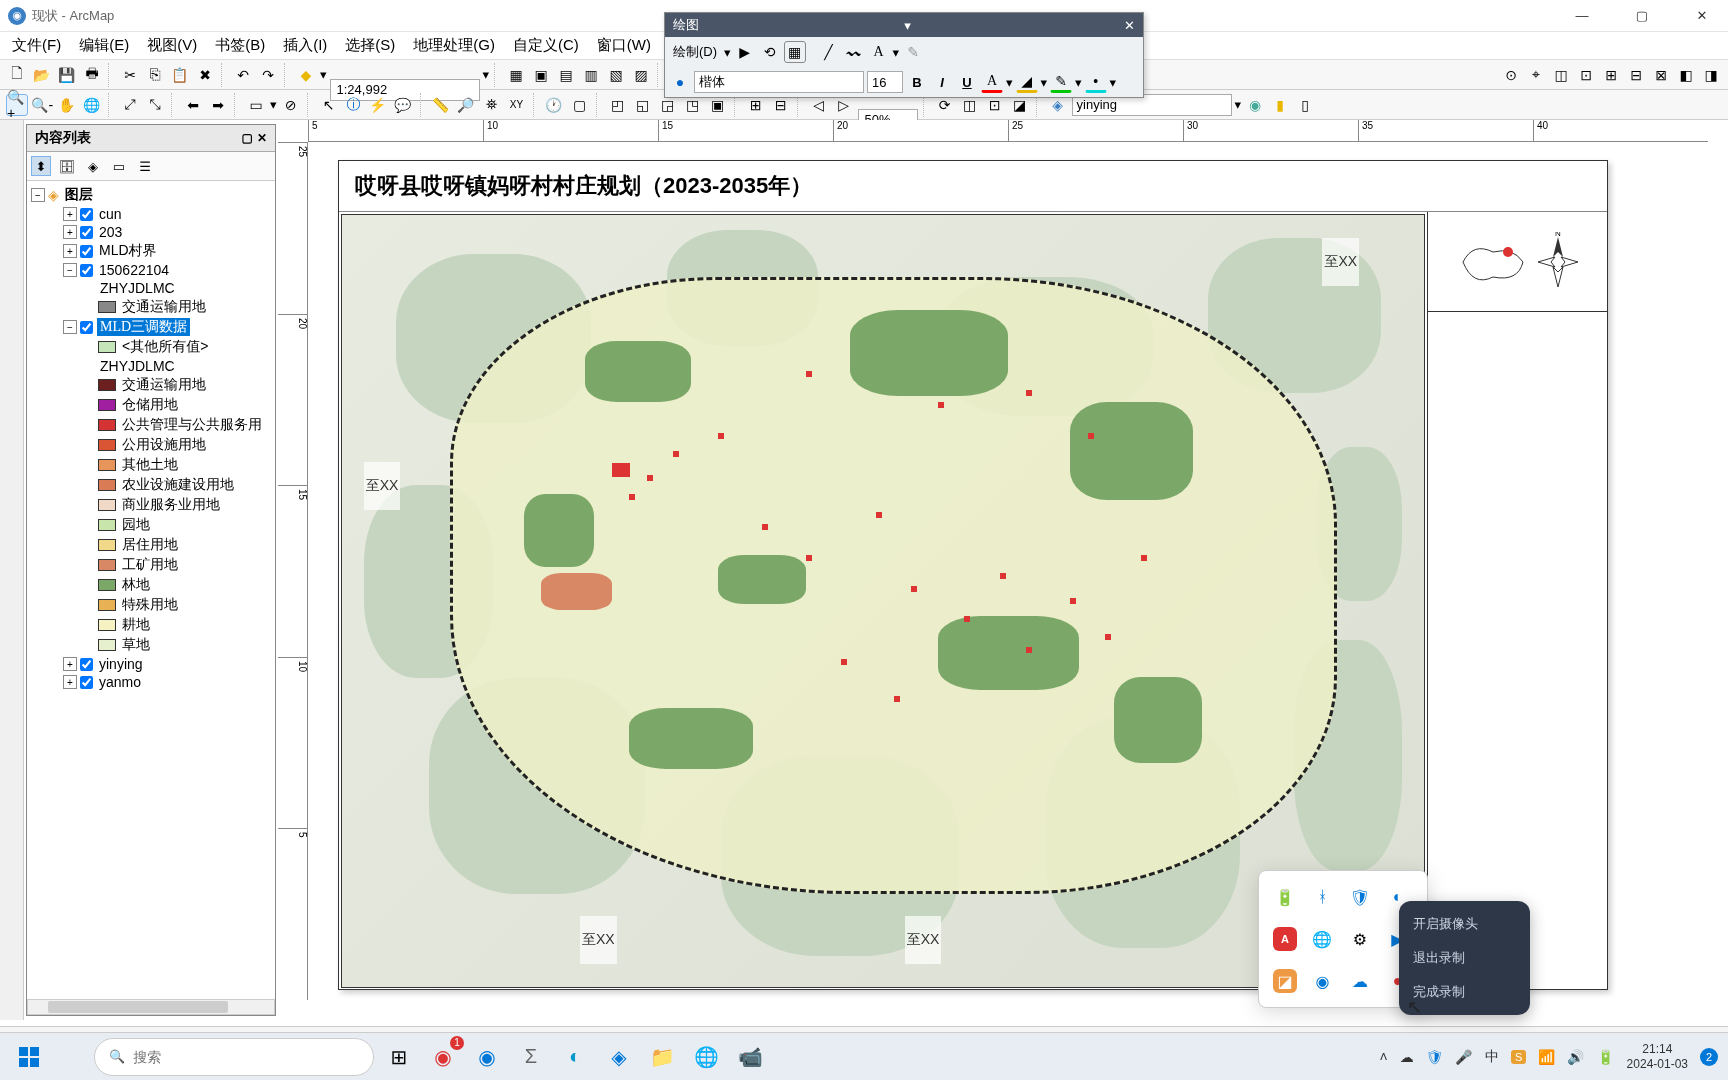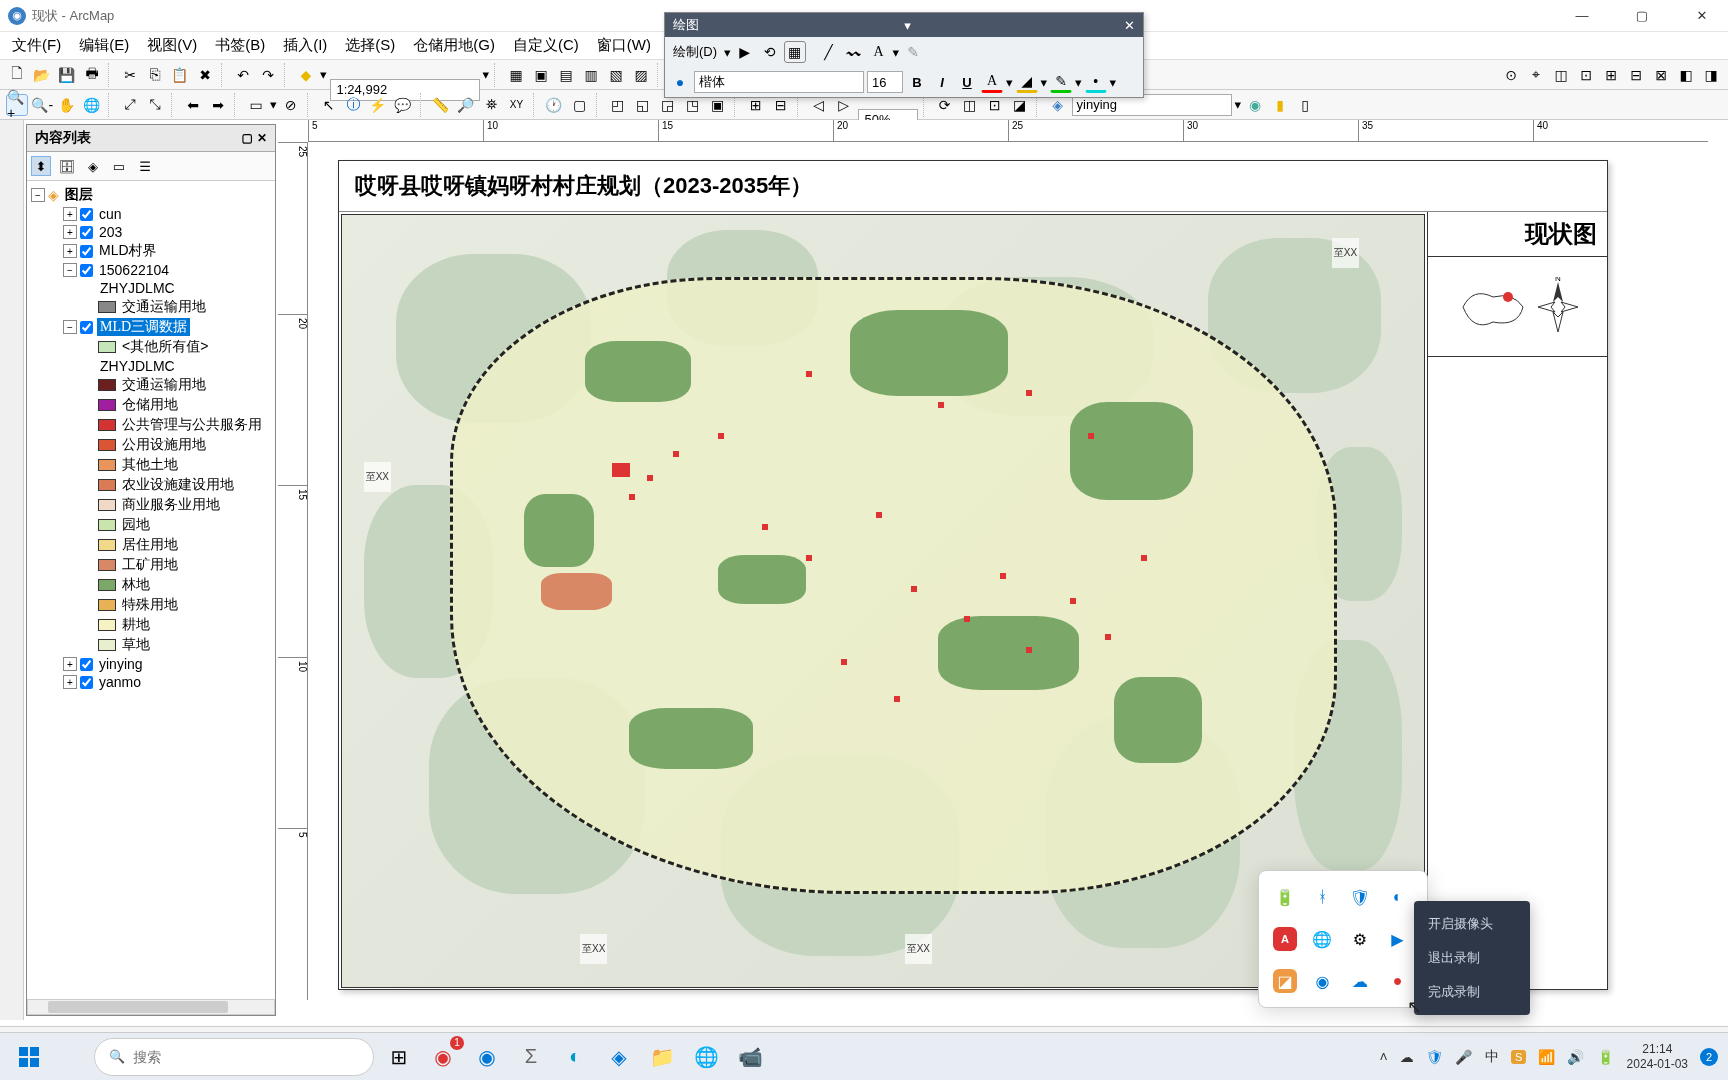--- a/index.html
+++ b/index.html
@@ -42,38 +42,38 @@
 .map-sub { font-size:24px; font-weight:bold; }
 .map-body { display:flex; height:calc(100% - 50px); }
 .map-frame { flex:1; border:1px solid #333; margin:2px; background:linear-gradient(135deg,#e8ebe0 0%,#dce0d4 100%); position:relative; overflow:hidden; }
 .map-legend-col { width:180px; border-left:1px solid #333; display:flex; flex-direction:column; }
 .legend-box { border-bottom:1px solid #333; height:100px; display:flex; align-items:center; justify-content:center; font-size:11px; position:relative; }
 .terrain { position:absolute; inset:0; }
 .blob { position:absolute; background:#c6d5c0; border-radius:40%; }
 .village-poly { position:absolute; border:3px dashed #222; border-radius:30% 40% 35% 45%; background:rgba(237,240,200,0.85); }
 .red-dot { position:absolute; width:6px; height:6px; background:#d33; }
 .green-patch { position:absolute; background:#7ba868; border-radius:30%; }
-.label-xx { position:absolute; font-size:10px; color:#333; background:rgba(255,255,255,0.7); padding:8px 2px; }
+.label-xx { position:absolute; font-size:14px; color:#333; background:rgba(255,255,255,0.7); padding:15px 2px; }
 .statusbar { position:absolute; bottom:30px; left:0; right:0; height:24px; display:flex; align-items:center; padding:0 8px; gap:8px; background:#f5f5f5; border-top:1px solid #ccc; font-size:13px; }
 .statusbar .coords { margin-left:auto; margin-right:20px; }
 .taskbar { position:absolute; bottom:0; left:0; right:0; height:48px; background:#e8edf3; display:flex; align-items:center; padding:0 10px; gap:6px; border-top:1px solid #ccc; }
 .tb-search { display:flex; align-items:center; background:#fff; border-radius:24px; height:38px; width:280px; padding:0 14px; border:1px solid #ccc; margin-left:40px; }
 .tb-search input { border:none; outline:none; flex:1; font-size:14px; background:transparent; }
 .task-icon { width:38px; height:38px; border-radius:6px; display:flex; align-items:center; justify-content:center; cursor:pointer; font-size:20px; }
 .tray { margin-left:auto; display:flex; align-items:center; gap:12px; font-size:14px; color:#333; }
 .clock { text-align:center; font-size:12px; line-height:1.2; }
 .draw-panel { position:absolute; top:12px; left:664px; width:480px; background:#eef1f4; border:1px solid #888; z-index:50; box-shadow:2px 2px 6px rgba(0,0,0,0.2); }
 .draw-title { background:#4a5568; color:#fff; padding:3px 8px; font-size:13px; display:flex; align-items:center; }
 .draw-title .close { margin-left:auto; cursor:pointer; }
 .draw-body { padding:4px; display:flex; align-items:center; gap:3px; flex-wrap:wrap; }
 .draw-body input, .draw-body select { height:22px; border:1px solid #aaa; padding:0 4px; font-size:13px; }
 .fmt-btn { width:22px; height:22px; display:flex; align-items:center; justify-content:center; cursor:pointer; font-weight:bold; }
 .tray-popup { position:absolute; right:300px; bottom:72px; width:170px; background:#fff; border:1px solid #ccc; border-radius:8px; box-shadow:0 4px 20px rgba(0,0,0,0.15); padding:14px; display:grid; grid-template-columns:repeat(4,1fr); gap:18px 10px; z-index:40; }
 .tray-ic { width:24px; height:24px; border-radius:6px; display:flex; align-items:center; justify-content:center; font-size:16px; }
-.context-menu { position:absolute; right:198px; bottom:65px; width:116px; background:#2d3748; color:#cbd5e0; border-radius:4px; padding:6px 0; z-index:41; font-size:13px; box-shadow:0 4px 16px rgba(0,0,0,0.3); }
+.context-menu { position:absolute; right:198px; bottom:65px; width:131px; background:#2d3748; color:#cbd5e0; border-radius:12px; padding:6px 0; z-index:41; font-size:13px; box-shadow:0 4px 16px rgba(0,0,0,0.3); }
 .context-menu div { padding:8px 14px; cursor:pointer; }
 .scrollbar-h { height:16px; background:#f0f0f0; border:1px solid #ccc; margin-top:2px; position:relative; }
 .scrollbar-h .thumb { position:absolute; left:20px; width:180px; height:12px; top:1px; background:#cdcdcd; border-radius:2px; }
 .start-btn { width:38px; height:38px; display:flex; align-items:center; justify-content:center; cursor:pointer; }
 .start-btn svg { width:24px; height:24px; }
 .cursor-arrow { position:absolute; right:306px; bottom:62px; font-size:18px; color:#222; z-index:42; pointer-events:none; }
 </style>
 </head>
 <body>
 
@@ -123,21 +123,21 @@
   </div>
 </div>
 
 <div class="menubar">
   <div>文件(F)</div>
   <div>编辑(E)</div>
   <div>视图(V)</div>
   <div>书签(B)</div>
   <div>插入(I)</div>
   <div>选择(S)</div>
-  <div>仓储用地(G)</div>
+  <div>地理处理(G)</div>
   <div>自定义(C)</div>
   <div>窗口(W)</div>
   <div>帮助(H)</div>
 </div>
 
 <div class="toolbar">
   <span class="tbtn">🗋</span>
   <span class="tbtn">📂</span>
   <span class="tbtn">💾</span>
   <span class="tbtn">🖶</span>
@@ -460,23 +460,20 @@
             <div class="red-dot" style="top:25%;left:72%"></div>
 
             <div style="position:absolute;top:48%;left:10%;width:8%;height:6%;background:#d98866;border-radius:30%"></div>
           </div>
           <span class="label-xx" style="top:3%;right:6%">至XX</span>
           <span class="label-xx" style="top:32%;left:2%">至XX</span>
           <span class="label-xx" style="bottom:3%;left:22%">至XX</span>
           <span class="label-xx" style="bottom:3%;left:52%">至XX</span>
         </div>
         <div class="map-legend-col">
-          <div style="text-align:right;padding:6px 10px;border-bottom:1px solid #333">
-            <span class="map-sub">现状图</span>
-          </div>
           <div class="legend-box">
             <svg width="80" height="60" viewBox="0 0 80 60">
                 <path d="M10,30 Q20,10 40,20 Q60,15 70,30 Q65,50 40,45 Q20,55 10,30 Z" fill="none" stroke="#333" stroke-width="1"></path>
                 <circle cx="55" cy="20" r="5" fill="#d33"></circle>
               </svg>
             <svg width="50" height="60" viewBox="0 0 50 60">
                 <polygon points="25,5 30,25 25,20 20,25" fill="#333"></polygon>
                 <polygon points="25,55 30,35 25,40 20,35" fill="none" stroke="#333"></polygon>
                 <polygon points="5,30 22,25 18,30 22,35" fill="none" stroke="#333"></polygon>
                 <polygon points="45,30 28,25 32,30 28,35" fill="none" stroke="#333"></polygon>

